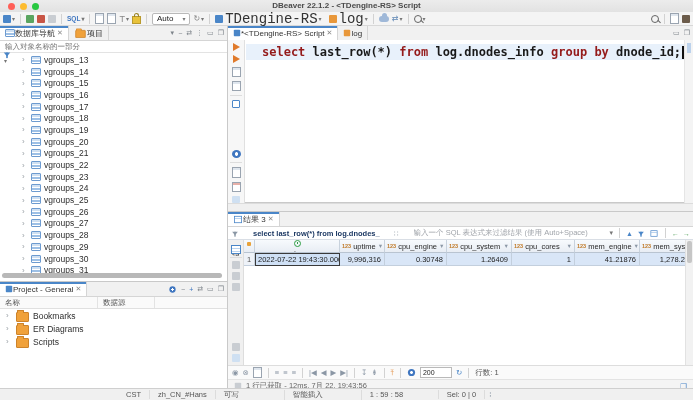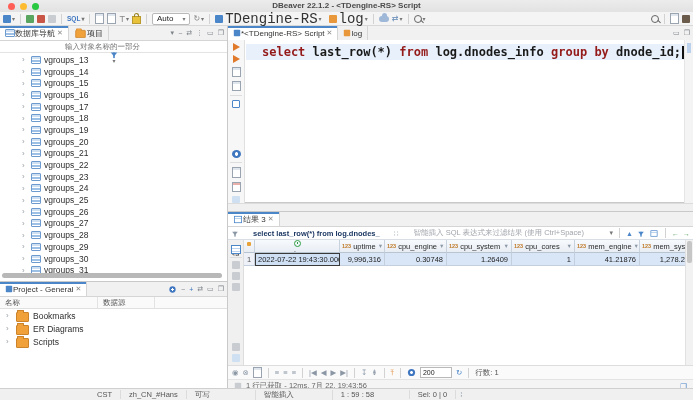--- a/index.html
+++ b/index.html
@@ -39,21 +39,21 @@
   .gear{width:9px;height:9px;border-radius:50%;background:radial-gradient(circle at 50% 50%, #fff 0 1.5px, #3f76c0 2px 4.5px);display:inline-block;}
   .cloud{width:10px;height:6px;background:#9fb8d8;border-radius:5px;position:relative;display:inline-block;}
   .cloud::before{content:"";position:absolute;top:-3px;left:3px;width:5px;height:5px;background:#9fb8d8;border-radius:50%;}
   
   #left-panel{left:0;top:26px;width:228px;height:362px;border-right:1px solid #c9c9c9;box-sizing:border-box;background:#fff;}
   .tabbar{height:14px;background:#f1f1f1;border-bottom:1px solid #d5d5d5;display:flex;align-items:stretch;font-size:8px;}
   .tab{display:flex;align-items:center;gap:0;padding:0 5px;border-right:1px solid #d5d5d5;color:#333;white-space:nowrap;}
   .tab.active{background:#fff;box-shadow:inset 0 2px 0 #4a86c8;}
   .close-x{color:#888;font-size:7px;margin-left:2px;}
   .tbicons{margin-left:auto;display:flex;align-items:center;gap:4px;padding-right:3px;color:#7d838a;font-size:7px;}
-  #nav-filter{height:11px;border-bottom:1px solid #e3e3e3;display:flex;align-items:center;padding:0 3px;flex-direction:column;}
+  #nav-filter{height:11px;border-bottom:1px solid #e3e3e3;display:flex;align-items:flex-start;padding:0 3px;flex-direction:column;}
   #nav-filter input{flex:1;border:none;outline:none;font-size:7.5px;color:#999;background:transparent;font-family:"Liberation Sans",sans-serif;}
   #nav-tree{height:222px;overflow:hidden;padding-top:1px;}
   .tree-row{display:flex;align-items:center;height:11.7px;padding-left:22px;gap:3px;font-size:8.5px;color:#2e2e2e;}
   .chevron{color:#9aa0a6;font-size:8px;width:6px;}
   .tbl-icon{width:10px;height:8px;display:inline-block;border:1px solid #6d9bd0;background:linear-gradient(#cfe0f2 0 2px,#fff 2px 3px,#9dc0e6 3px 5px,#fff 5px 6px,#9dc0e6 6px 8px);box-sizing:border-box;border-radius:1px;}
   #nav-hscroll{left:2px;top:247px;width:220px;height:5px;background:#b8b8b8;border-radius:3px;position:absolute;}
   
   #project-panel{position:absolute;left:0;top:255px;width:227px;height:100px;border-top:1px solid #c9c9c9;}
   #project-headers{height:11px;border-bottom:1px solid #e0e0e0;background:#fafafa;font-size:7.5px;color:#555;display:flex;}
   .ph-cell{padding:1px 5px;border-right:1px solid #e3e3e3;box-sizing:border-box;}
@@ -408,21 +408,21 @@
     <span class="tab active">
       <span class="grid-ic" style="transform:scale(.8);"></span>
       <span>结果 3</span>
       <span class="close-x">✕</span>
     </span>
   </div>
   <div id="filter-bar">
     <span class="funnel grey" style="transform:scale(.7);"></span>
     <span id="filter-query">select last_row(*) from log.dnodes_</span>
     <span class="grip">⁞⁞</span>
-    <span id="filter-placeholder">智能插入 SQL 表达式来过滤结果 (使用 Ctrl+Space)</span>
+    <span id="filter-placeholder">输入一个 SQL 表达式来过滤结果 (使用 Auto+Space)</span>
     <span id="filter-icons">
       <span style="color:#777;">▾</span>
       <span class="tsep"></span>
       <span style="color:#4a86c8;">▲</span>
       <span class="funnel" style="transform:scale(.7);"></span>
       <span class="grid-ic" style="transform:scale(.7);"></span>
       <span class="tsep"></span>
       <span style="color:#5aa560;">←</span>
       <span style="color:#5aa560;">→</span>
     </span>
@@ -523,20 +523,20 @@
   </div>
   <div id="results-status">
     <span class="sq-grey" style="transform:scale(.8);"></span>
     <span>1 行已获取 - 12ms, 7月 22, 19:43:56</span>
     <span style="flex:1;"></span>
     <span style="color:#4a86c8;">❐</span>
   </div>
 </div>
 
 <div class="abs" id="statusbar">
-  <span class="sb-cell" style="margin-left:89px;text-align:center;">CST</span>
+  <span class="sb-cell" style="margin-left:118px;text-align:center;">CST</span>
   <span class="sb-cell">zh_CN_#Hans</span>
   <span class="sb-cell" style="min-width:52px;">可写</span>
   <span class="sb-cell" style="min-width:60px;">智能插入</span>
   <span class="sb-cell" style="min-width:60px;">1 : 59 : 58</span>
   <span class="sb-cell">Sel: 0 | 0</span>
   <span class="g" style="margin-left:4px;">⁞</span>
 </div>
 
 </body></html>

